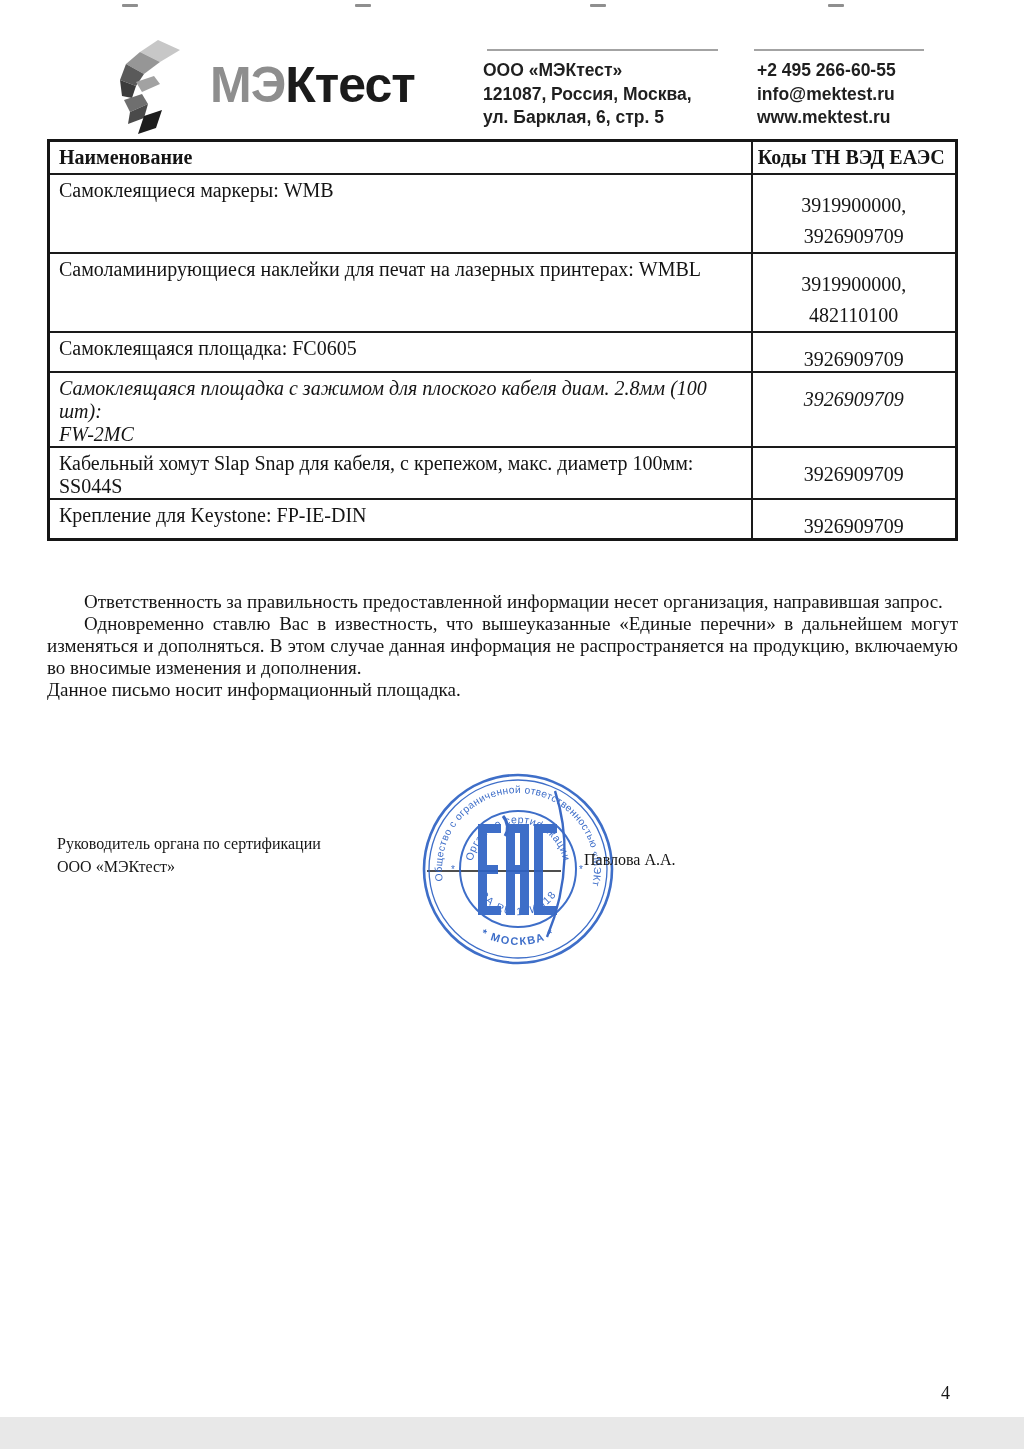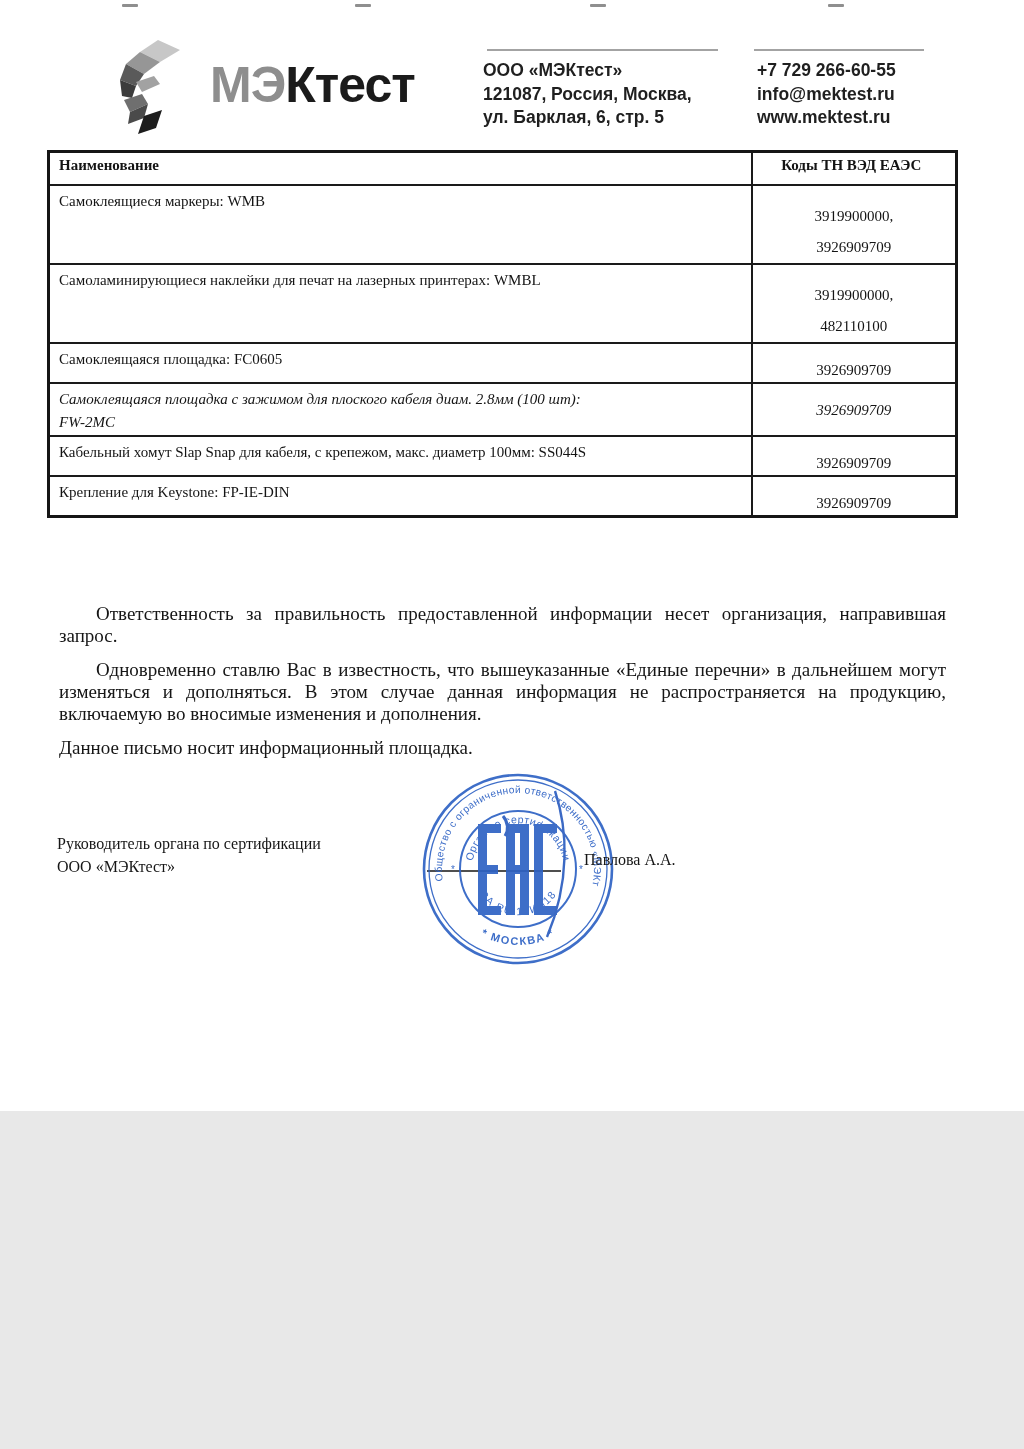--- a/index.html
+++ b/index.html
@@ -1,53 +1,53 @@
 <!DOCTYPE html>
 <html><head>
 <meta charset="utf-8">
 <style>
   html,body{margin:0;padding:0;background:#e8e8e8;}
-  #page{position:relative;width:1024px;height:1111px;background:#ffffff;margin:0 auto;
+  #page{position:relative;width:1024px;height:1417px;background:#ffffff;margin:0 auto;
         font-family:"Liberation Serif","DejaVu Serif",serif;color:#161616;overflow:hidden;}
 
   
   .dash{position:absolute;top:4px;height:3px;width:16px;background:#8f8f8f;border-radius:1px;}
   .hline{position:absolute;top:49px;height:2px;background:#a3a3a3;}
 
   
   .logo-mark{position:absolute;left:110px;top:38px;}
   .logo-text{position:absolute;left:210px;top:56px;font-family:"Liberation Sans",sans-serif;
              font-weight:700;font-size:50px;letter-spacing:-1px;white-space:nowrap;}
   .logo-gray{color:#8e8e8e;}
   .logo-black{color:#1b1b1b;}
   .hdr-block{position:absolute;top:59px;font-family:"Liberation Sans",sans-serif;
              font-weight:700;font-size:17.5px;line-height:23.5px;color:#1f1f1f;white-space:nowrap;}
   .hdr-company{left:483px;}
   .hdr-contacts{left:757px;}
 
   
-  .codes-table{position:absolute;left:47px;top:150px;width:908px;border-collapse:collapse;
-               table-layout:fixed;font-size:15px;color:#141414;}
+  .codes-table{position:absolute;left:47px;top:139px;width:908px;border-collapse:collapse;
+               table-layout:fixed;font-size:20px;color:#141414;}
   .codes-table col.c1{width:703px;}
   .codes-table col.c2{width:205px;}
   .codes-table th,.codes-table td{border:2px solid #1a1a1a;vertical-align:top;padding:0;overflow:hidden;}
   .codes-table{border:3px solid #161616;}
   .codes-table th{font-weight:700;text-align:left;padding:4px 6px 0 9px;height:27px;}
   .codes-table th.code-h{text-align:center;padding-left:1px;}
   td.name{padding:4px 8px 0 9px;line-height:23px;}
   td.code{text-align:center;padding-top:15px;line-height:23px;}
   td.code.two span{display:block;line-height:31px;}
   tr.r1{height:62px;} tr.r2{height:61px;} tr.r3{height:32px;}
   tr.r4{height:53px;font-style:italic;} tr.r5{height:32px;} tr.r6{height:34px;}
 
   
   .note{position:absolute;left:57px;top:486px;font-size:19px;white-space:nowrap;}
   .bodytext{position:absolute;left:47px;top:591px;width:911px;font-size:19px;line-height:21.9px;
             text-align:justify;}
-  .bodytext p{margin:12px;}
+  .bodytext p{margin:0;}
   .bodytext p.ind{text-indent:37px;}
 
   
   .sign-title{position:absolute;left:57px;top:833px;font-size:16px;line-height:22.5px;}
   .sign-line{position:absolute;left:427px;top:870px;width:134px;height:2px;background:#4f4f4f;}
   .stamp{position:absolute;left:421px;top:772px;width:194px;height:194px;}
   .signer{position:absolute;left:584px;top:851px;font-size:16px;white-space:nowrap;}
 
   .pagenum{position:absolute;left:941px;top:1383px;font-size:18px;}
 </style>
@@ -76,21 +76,21 @@
 
   <div class="logo-text"><span class="logo-gray">МЭ</span><span class="logo-black">Ктест</span></div>
 
   <div class="hdr-block hdr-company">
     <div>ООО «МЭКтест»</div>
     <div>121087, Россия, Москва,</div>
     <div>ул. Барклая, 6, стр. 5</div>
   </div>
 
   <div class="hdr-block hdr-contacts">
-    <div>+7 729 266-60-55</div>
+    <div>+2 495 266-60-55</div>
     <div>info@mektest.ru</div>
     <div>www.mektest.ru</div>
   </div>
 
   <table class="codes-table">
     <colgroup>
         <col class="c1">
         <col class="c2">
       </colgroup>
     <tbody>

